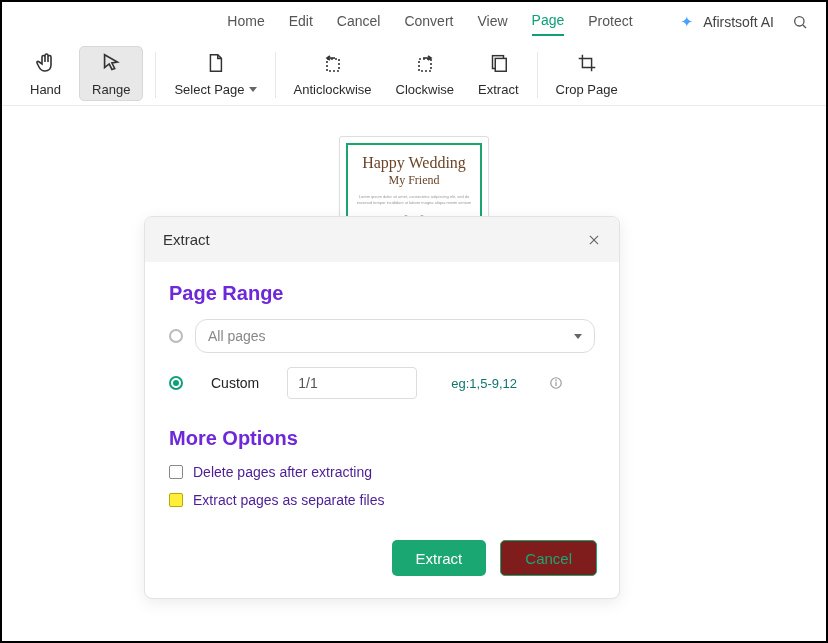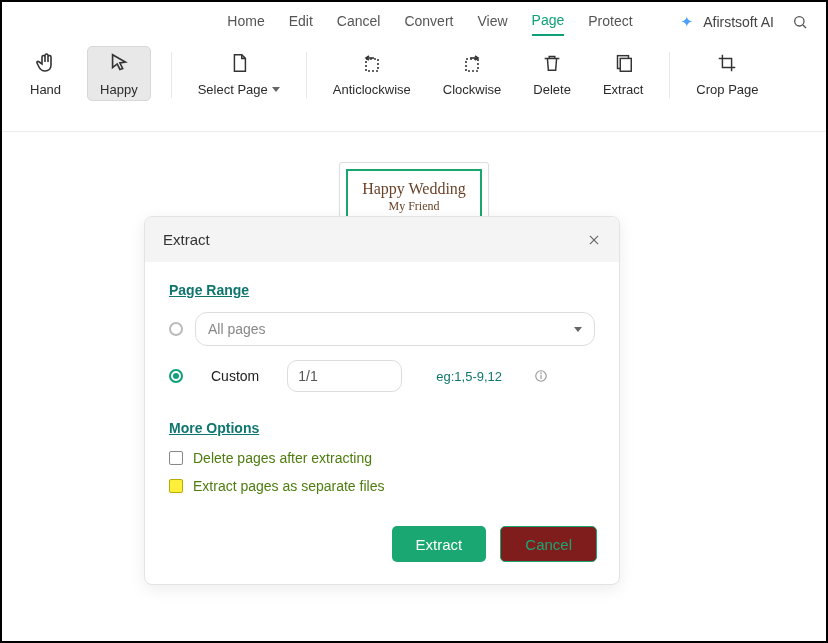--- a/index.html
+++ b/index.html
@@ -9,21 +9,21 @@
   .menu-bar { display: flex; align-items: center; justify-content: flex-end; padding: 6px 18px 2px 0; gap: 18px; font-size: 14px; color: #555; text-align: right; }
   .menu-items { display: flex; gap: 24px; align-items: center; margin-left: 170px; }
   .menu-item { cursor: pointer; padding: 4px 0 6px 0; color: #555; }
   .menu-item.active { color: #0f9f79; border-bottom: 2px solid #0f9f79; }
   .menu-right { display: flex; align-items: center; gap: 10px; margin-left: 30px; }
   .ai-icon { color: #4aa0ff; font-size: 15px; }
   .ai-label { font-size: 14px; color: #444; }
   .search-icon { width: 16px; height: 16px; color: #555; margin-left: 8px; }
 
   
-  .toolbar { display: flex; align-items: flex-start; gap: 20px; padding: 8px 22px 30px 22px; border-bottom: 1px solid #ececec; }
+  .toolbar { display: flex; align-items: flex-start; gap: 12px; padding: 8px 22px 4px 22px; border-bottom: 1px solid #ececec; }
   .tool-btn { display: flex; flex-direction: column; align-items: center; gap: 6px; font-size: 13px; color: #2b2b2b; cursor: pointer; padding: 4px 6px; border-radius: 5px; }
   .tool-btn.selected { background: #e8e8e8; border: 1px solid #d8d8d8; padding: 3px 12px; }
   .tool-icon { width: 26px; height: 26px; display:flex; align-items:center; justify-content:center; color:#333; }
   .tool-sep { width:1px; height:46px; background:#e7e7e7; margin-top:6px; }
   .select-page-label { display:flex; align-items:center; gap:4px; }
   .caret-down { width:0; height:0; border-left:4px solid transparent; border-right:4px solid transparent; border-top:5px solid #666; display:inline-block; }
 
   
   .canvas { width:100%; display:flex; justify-content:center; padding-top:30px; }
   .page-thumb { width:150px; height:200px; background:#fff; border:1px solid #ddd; border-radius:3px; padding:6px; box-shadow: 0 1px 2px rgba(0,0,0,0.05); }
@@ -32,33 +32,33 @@
   .page-subtitle { font-family: "Brush Script MT", cursive; font-size:12px; color:#6b4328; margin-top:2px; }
   .page-body { font-size:4px; color:#999; text-align:center; margin-top:6px; line-height:1.4; }
   .page-decor { margin-top:6px; font-size:10px; color:#7a5; }
 
   
   .dialog { position:absolute; left:142px; top:214px; width:476px; background:#fff; border:1px solid #e3e3e3; border-radius:8px; box-shadow:0 4px 16px rgba(0,0,0,0.08); }
   .dialog-header { display:flex; align-items:center; justify-content:space-between; padding:14px 18px 14px 18px; background:#f4f4f4; border-radius:8px 8px 0 0; }
   .dialog-title { font-size:15px; color:#333; }
   .close-x { width:14px; height:14px; color:#666; cursor:pointer; }
   .dialog-body { padding:20px 24px 8px 24px; }
-  .section-label { font-size:14px; font-weight:600; color:#0f766e; margin-bottom:14px;text-decoration:underline; }
+  .section-label { font-size:20px; font-weight:600; color:#6d28d9; margin-bottom:14px; }
   .radio-row { display:flex; align-items:center; gap:12px; margin-bottom:14px; }
   .radio { width:14px; height:14px; border:2px solid #bbb; border-radius:50%; flex-shrink:0; cursor:pointer; position:relative; }
   .radio.checked { border-color:#0f9f79; }
   .radio.checked::after { content:""; position:absolute; left:2px; top:2px; width:6px; height:6px; background:#0f9f79; border-radius:50%; }
   .select-box { flex:1; height:34px; border:1px solid #ddd; border-radius:12px; display:flex; align-items:center; justify-content:space-between; padding:0 12px; color:#888; font-size:14px; cursor:pointer; }
   .custom-row { display:flex; align-items:center; gap:28px; }
   .custom-label { font-size:14px; color:#222; }
-  .custom-input { width:115px; height:32px; border:1px solid #ddd; border-radius:10px; padding:0 10px; font-size:14px; color:#555; }
+  .custom-input { width:130px; height:32px; border:1px solid #ddd; border-radius:4px; padding:0 10px; font-size:14px; color:#555; }
   .hint { font-size:13px; color:#0f766e; margin-left:6px; }
   .info-icon { width:14px; height:14px; color:#999; margin-left:4px; display:inline-flex; }
   .more-section { margin-top:28px; }
-  .check-row { display:flex; align-items:center; gap:10px; font-size:14px; color:#4d7c0f; margin-bottom:12px; }
+  .check-row { display:flex; align-items:center; gap:10px; font-size:14px; color:#4c1d95; margin-bottom:12px; }
   .checkbox { width:14px; height:14px; border:1.5px solid #888; border-radius:2px; flex-shrink:0; cursor:pointer; background:#fff; }
   .checkbox.highlight { background:#ffef3a; border-color:#b8aa00; }
   .dialog-footer { display:flex; justify-content:flex-end; gap:14px; padding:12px 22px 22px 22px; }
   .btn { height:36px; padding:0 24px; border-radius:5px; font-size:15px; cursor:pointer; display:flex; align-items:center; }
   .btn-primary { background:#1aa772; color:#fff; border:none; }
   .btn-secondary { background:#7f1d1d; color:#1aa772; border:1.5px solid #1aa772;text-align:right; }
 
   svg { display:block; }
 </style>
 </head>
@@ -93,21 +93,21 @@
     </span>
     <span>Hand</span>
   </div>
 
   <div class="tool-btn selected">
     <span class="tool-icon">
       <svg viewBox="0 0 24 24" width="22" height="22" fill="none" stroke="#333" stroke-width="1.8">
           <path d="M5 3l14 8-6 1 3 6-3 1-3-6-5 4V3z"></path>
         </svg>
     </span>
-    <span>Happy</span>
+    <span>Range</span>
   </div>
 
   <div class="tool-sep"></div>
 
   <div class="tool-btn">
     <span class="tool-icon">
       <svg viewBox="0 0 24 24" width="22" height="22" fill="none" stroke="#333" stroke-width="1.6">
           <path d="M7 3h8l4 4v14H7V3z"></path>
           <path d="M15 3v4h4"></path>
         </svg>
@@ -135,28 +135,20 @@
     <span class="tool-icon">
       <svg viewBox="0 0 24 24" width="24" height="24" fill="none" stroke="#333" stroke-width="1.6">
           <rect x="6" y="8" width="12" height="12" stroke-dasharray="2 2"></rect>
           <path d="M15 5l3 2-3 2"></path>
           <path d="M18 7h-8"></path>
         </svg>
     </span>
     <span>Clockwise</span>
   </div>
 
-  <div class="tool-btn">
-    <span class="tool-icon">
-      <svg viewBox="0 0 24 24" width="22" height="22" fill="none" stroke="#333" stroke-width="1.6">
-          <path d="M4 7h16M9 7V5h6v2M7 7l1 13h8l1-13"></path>
-        </svg>
-    </span>
-    <span>Delete</span>
-  </div>
 
   <div class="tool-btn">
     <span class="tool-icon">
       <svg viewBox="0 0 24 24" width="22" height="22" fill="none" stroke="#333" stroke-width="1.6">
           <rect x="6" y="4" width="12" height="14"></rect>
           <rect x="9" y="7" width="12" height="14" fill="#fff"></rect>
         </svg>
     </span>
     <span>Extract</span>
   </div>

